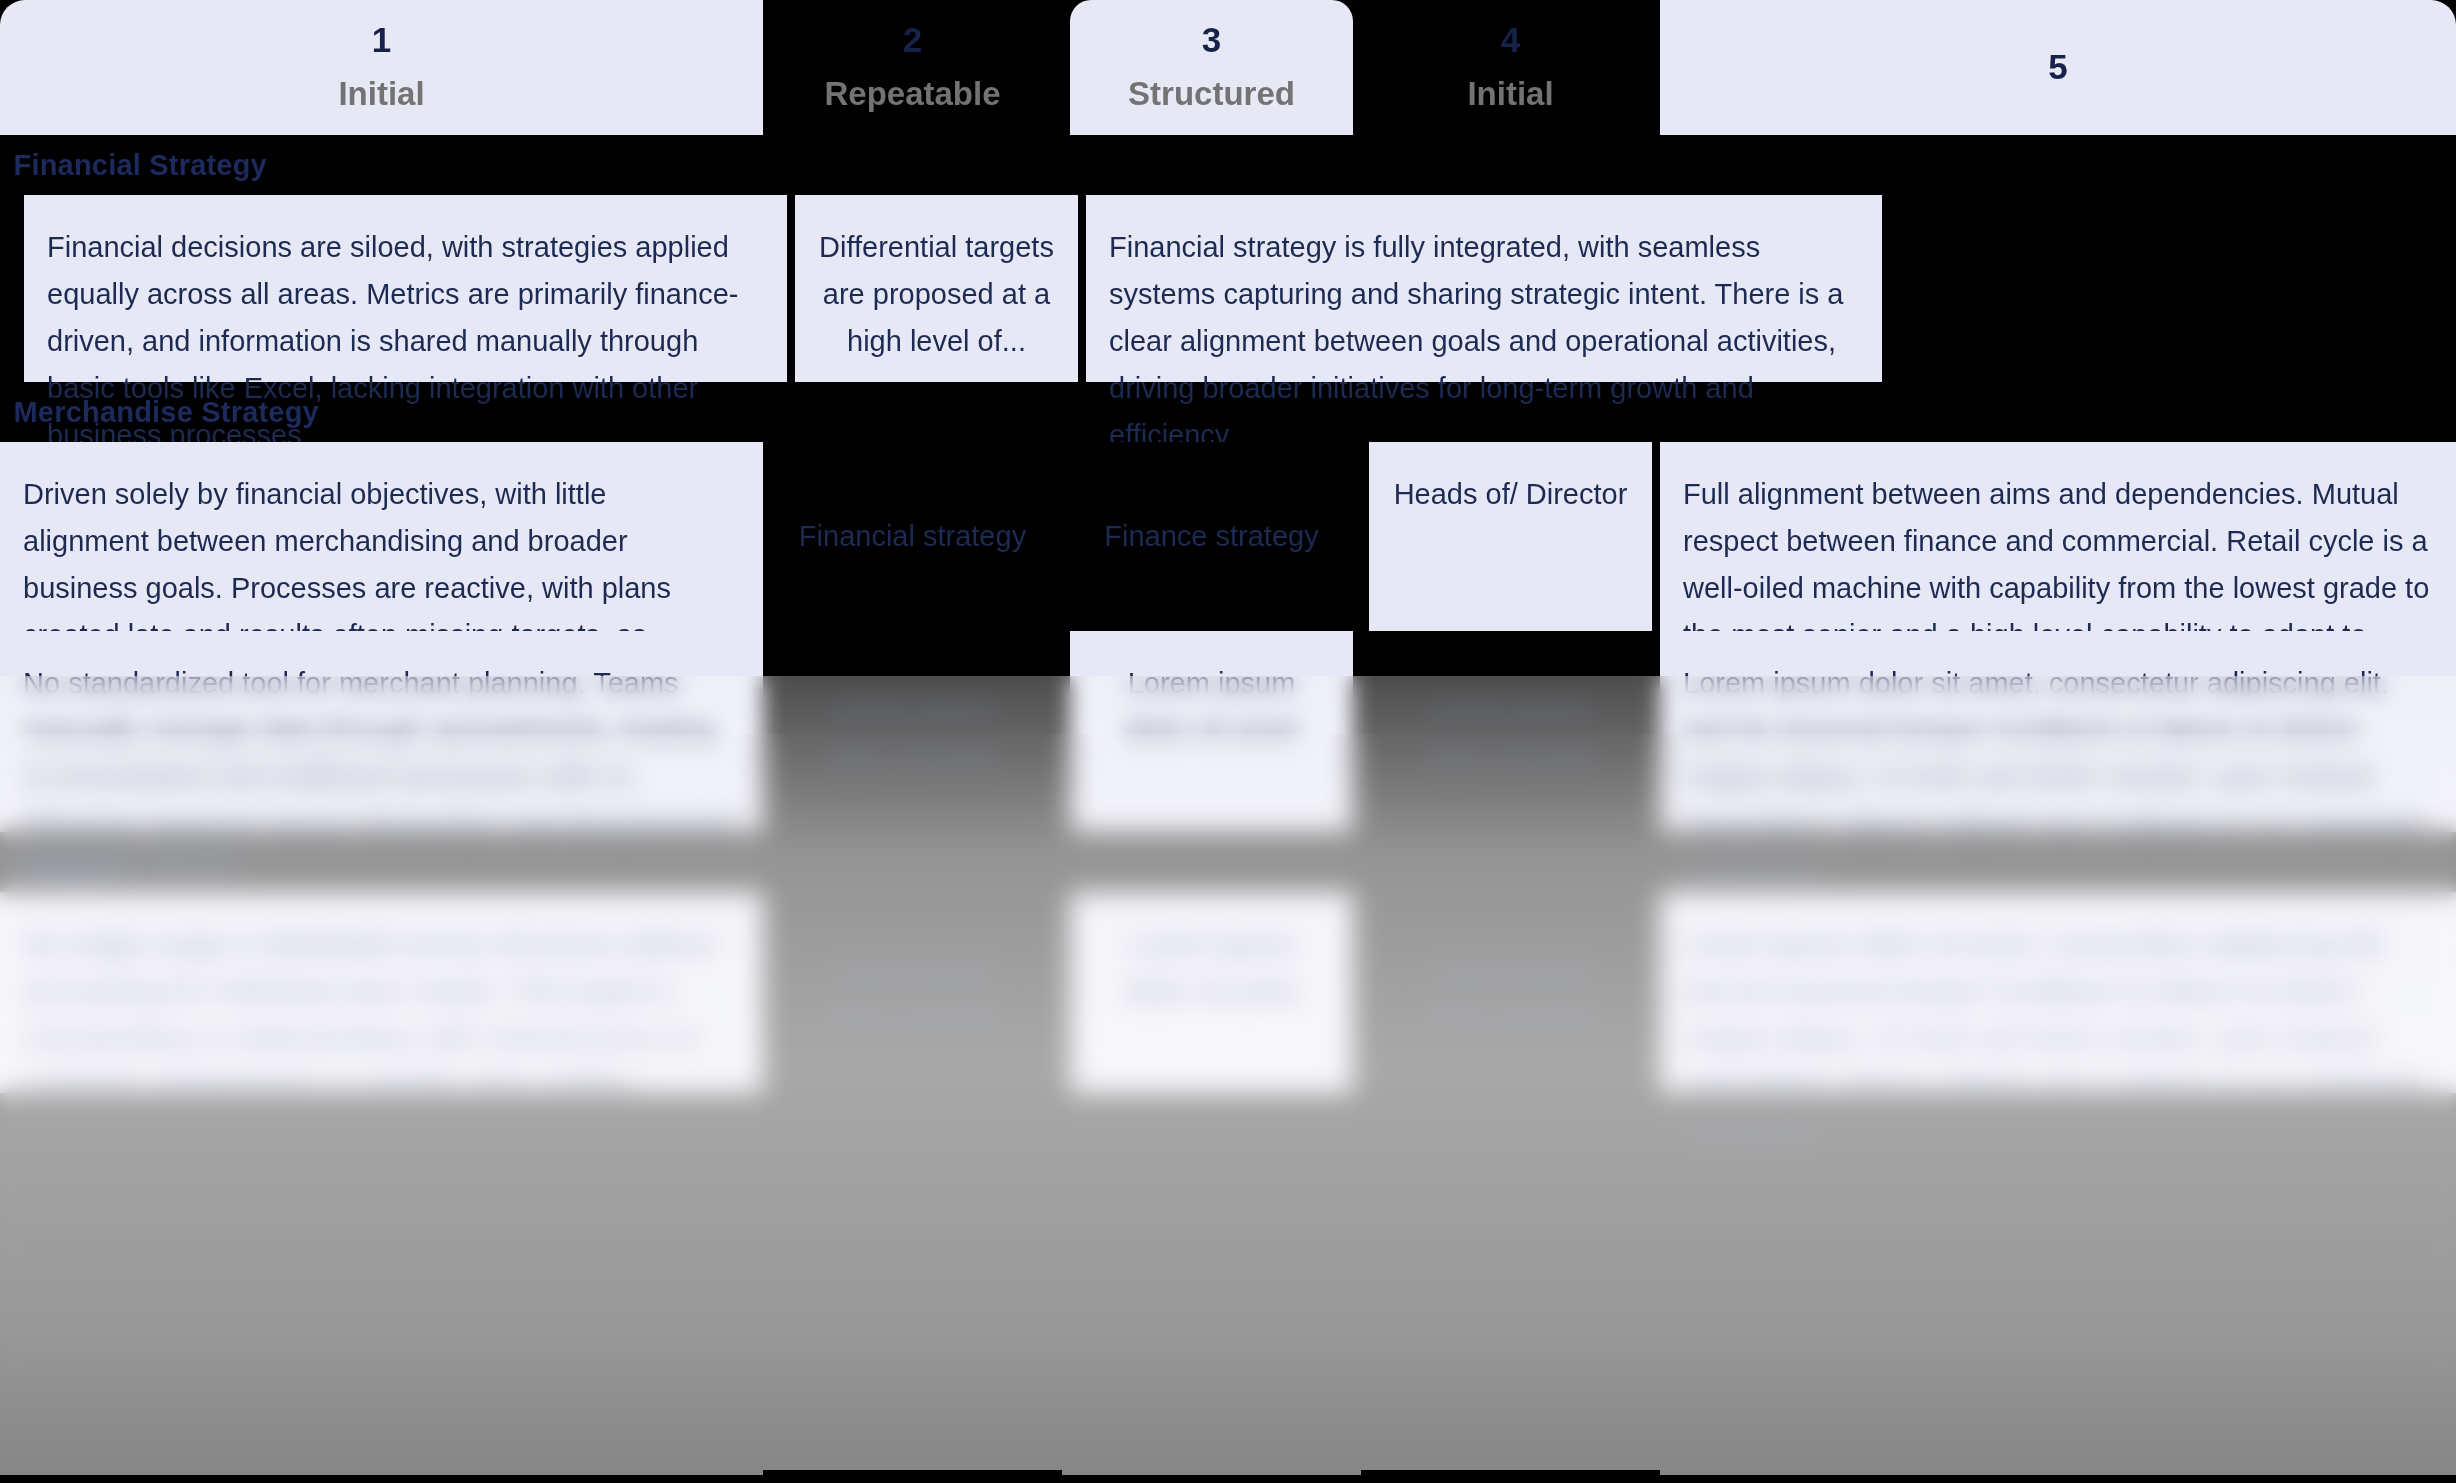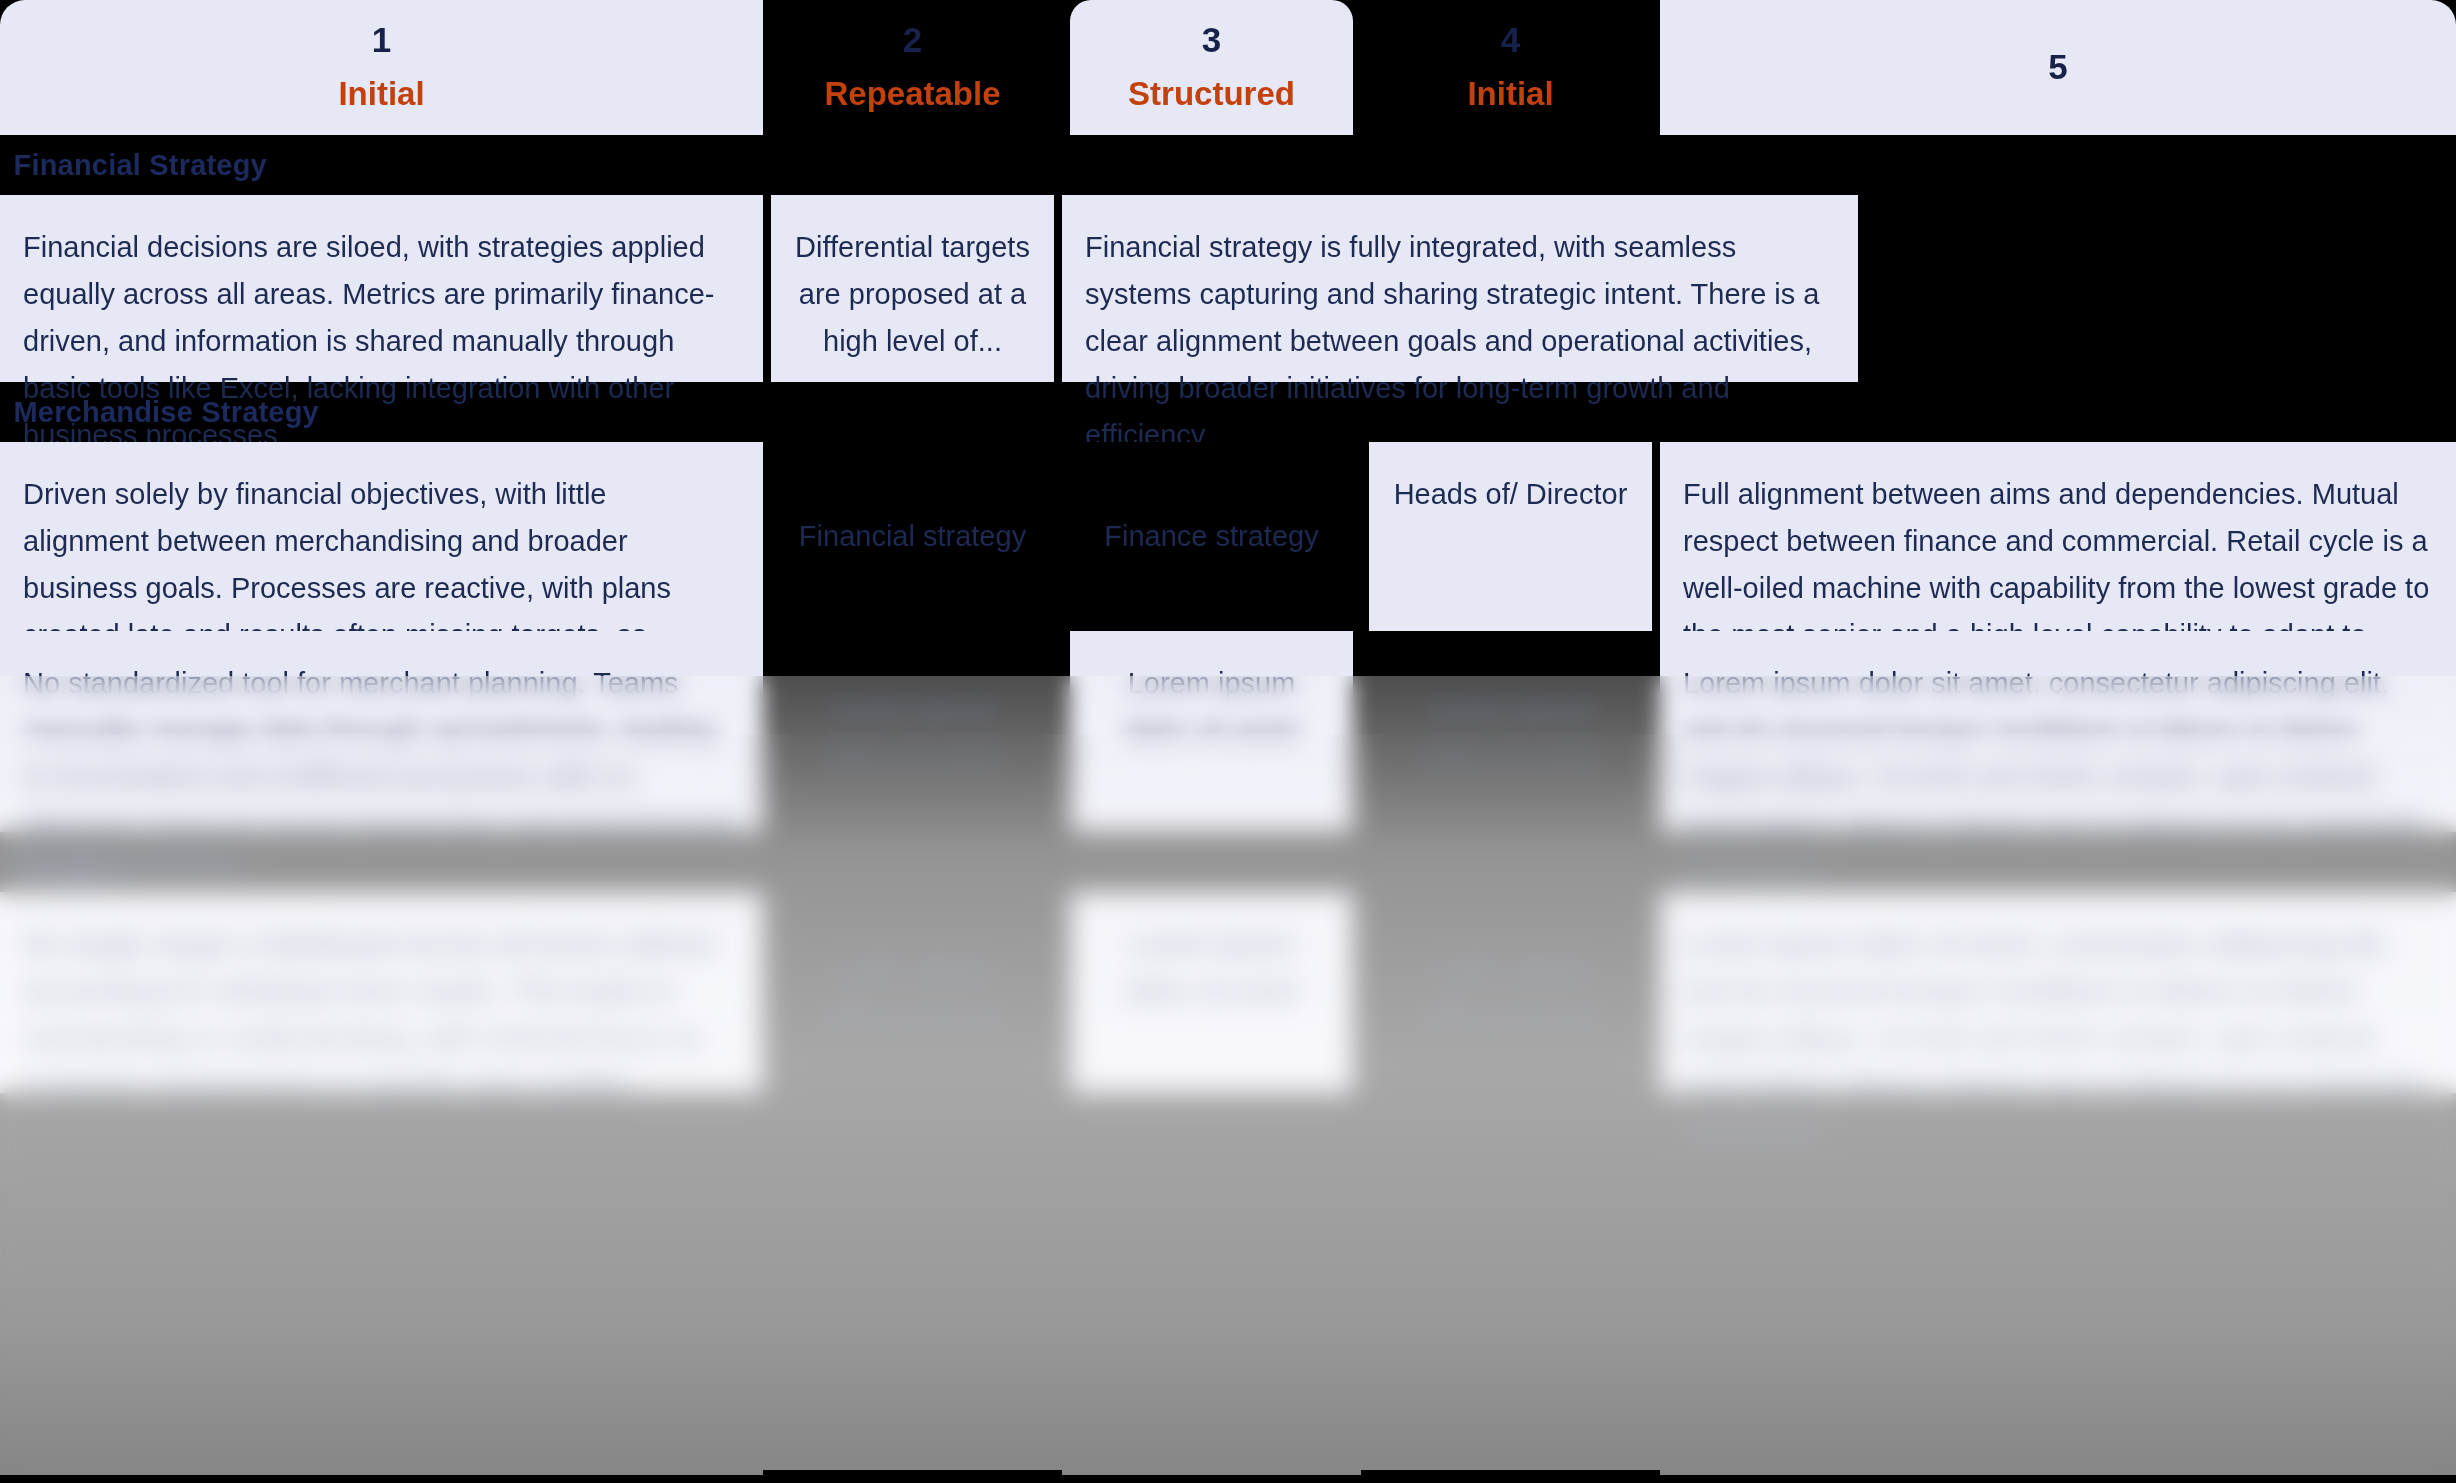--- a/index.html
+++ b/index.html
@@ -73,21 +73,21 @@
     font-size: 35px;
     font-weight: 700;
     color: #17224b;
     line-height: 1.05;
     letter-spacing: 0.2px;
   }
   .stage-name {
     text-align: center;
     font-size: 33px;
     font-weight: 700;
-    color: #c2410c;
+    color: #737373;
     line-height: 1.15;
     margin-top: 15.4px;
   }
 
   
   .section-band {
     width: 2456px;
     height: 60px;
     background: #000000;
     display: flex;
@@ -123,21 +123,21 @@
     line-height: 1.62;
     color: #1d2a52;
     font-weight: 400;
   }
   .cell-text.narrow {
     text-align: center;
     font-size: 29px;
     line-height: 1.62;
   }
 
-  .row-h-1 { height: 187px; }
+  .row-h-1 { height: 187px; padding-left: 24px; }
   .row-h-2 { height: 189px; }
   .row-h-3 { height: 201px; }
   .row-h-4 { height: 201px; }
 
   
   .fade-veil {
     position: absolute;
     left: 0;
     top: 676px;
     width: 2456px;

